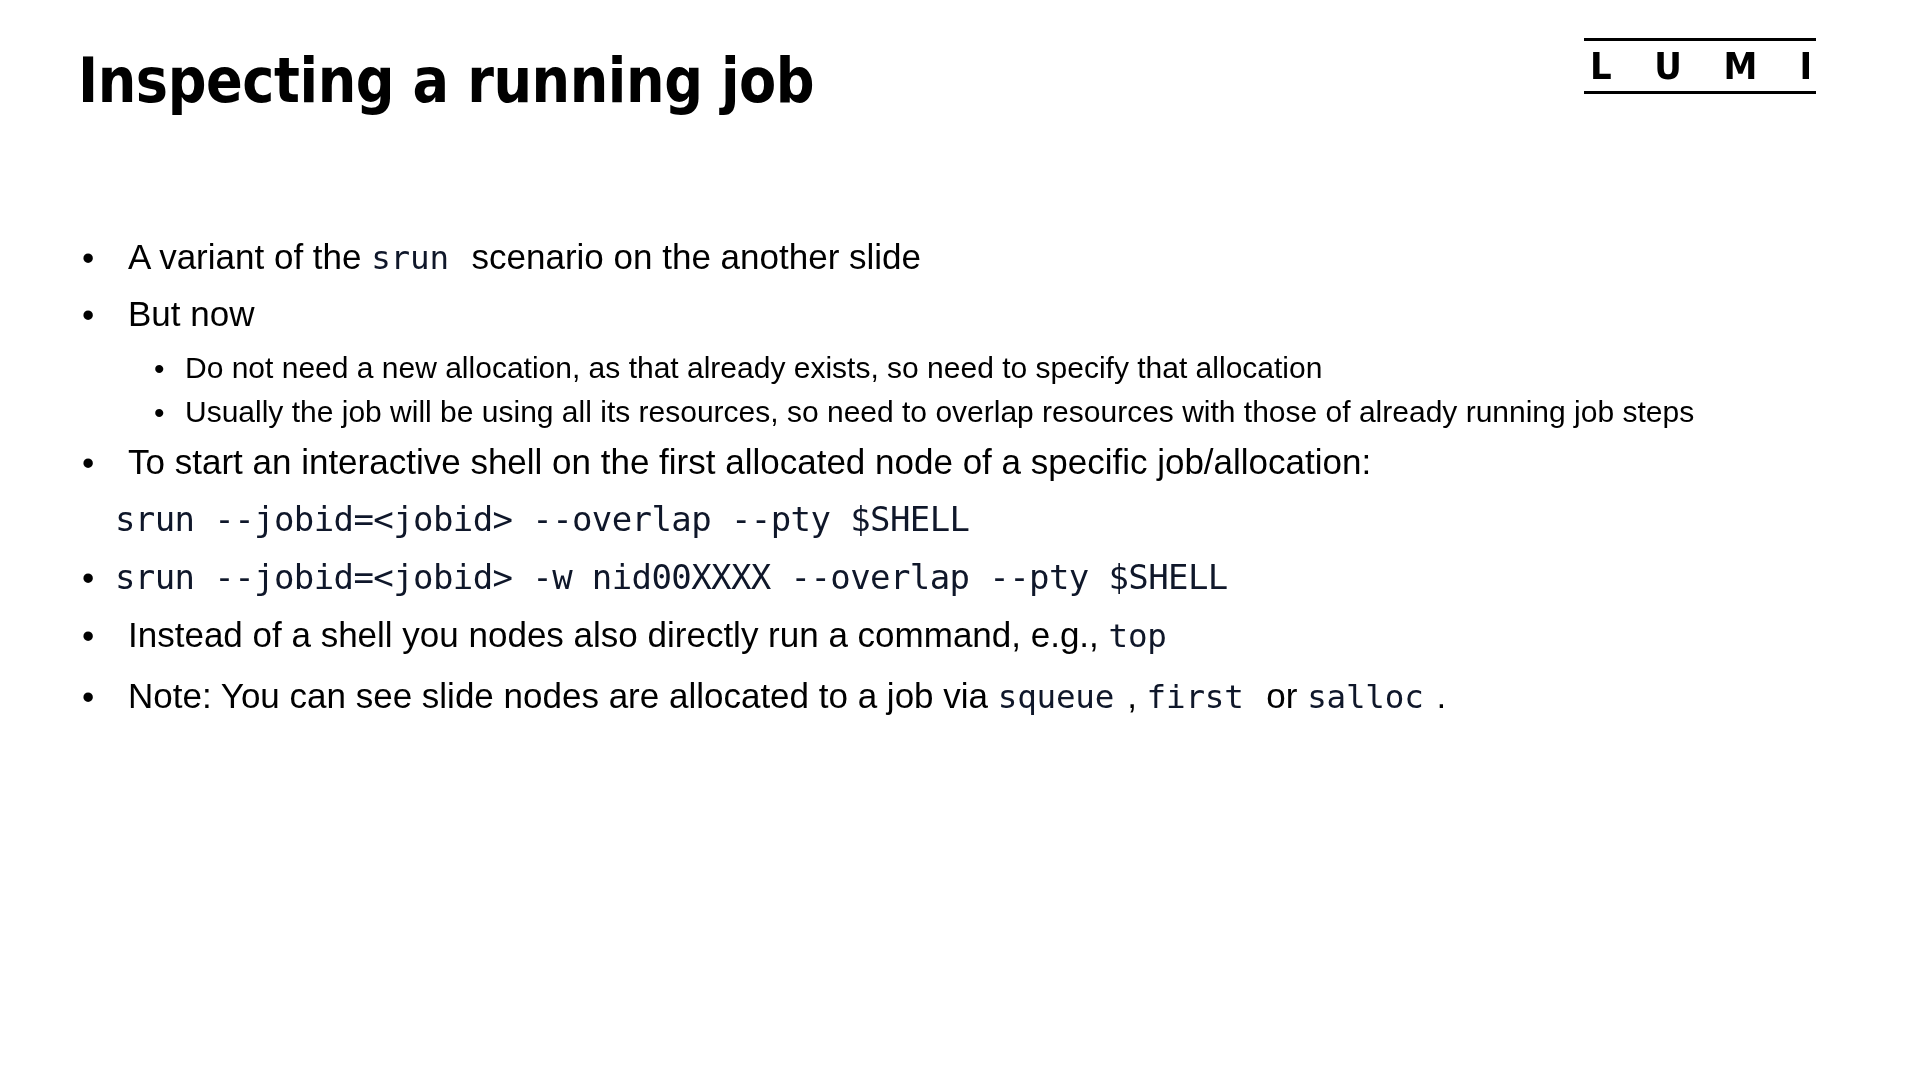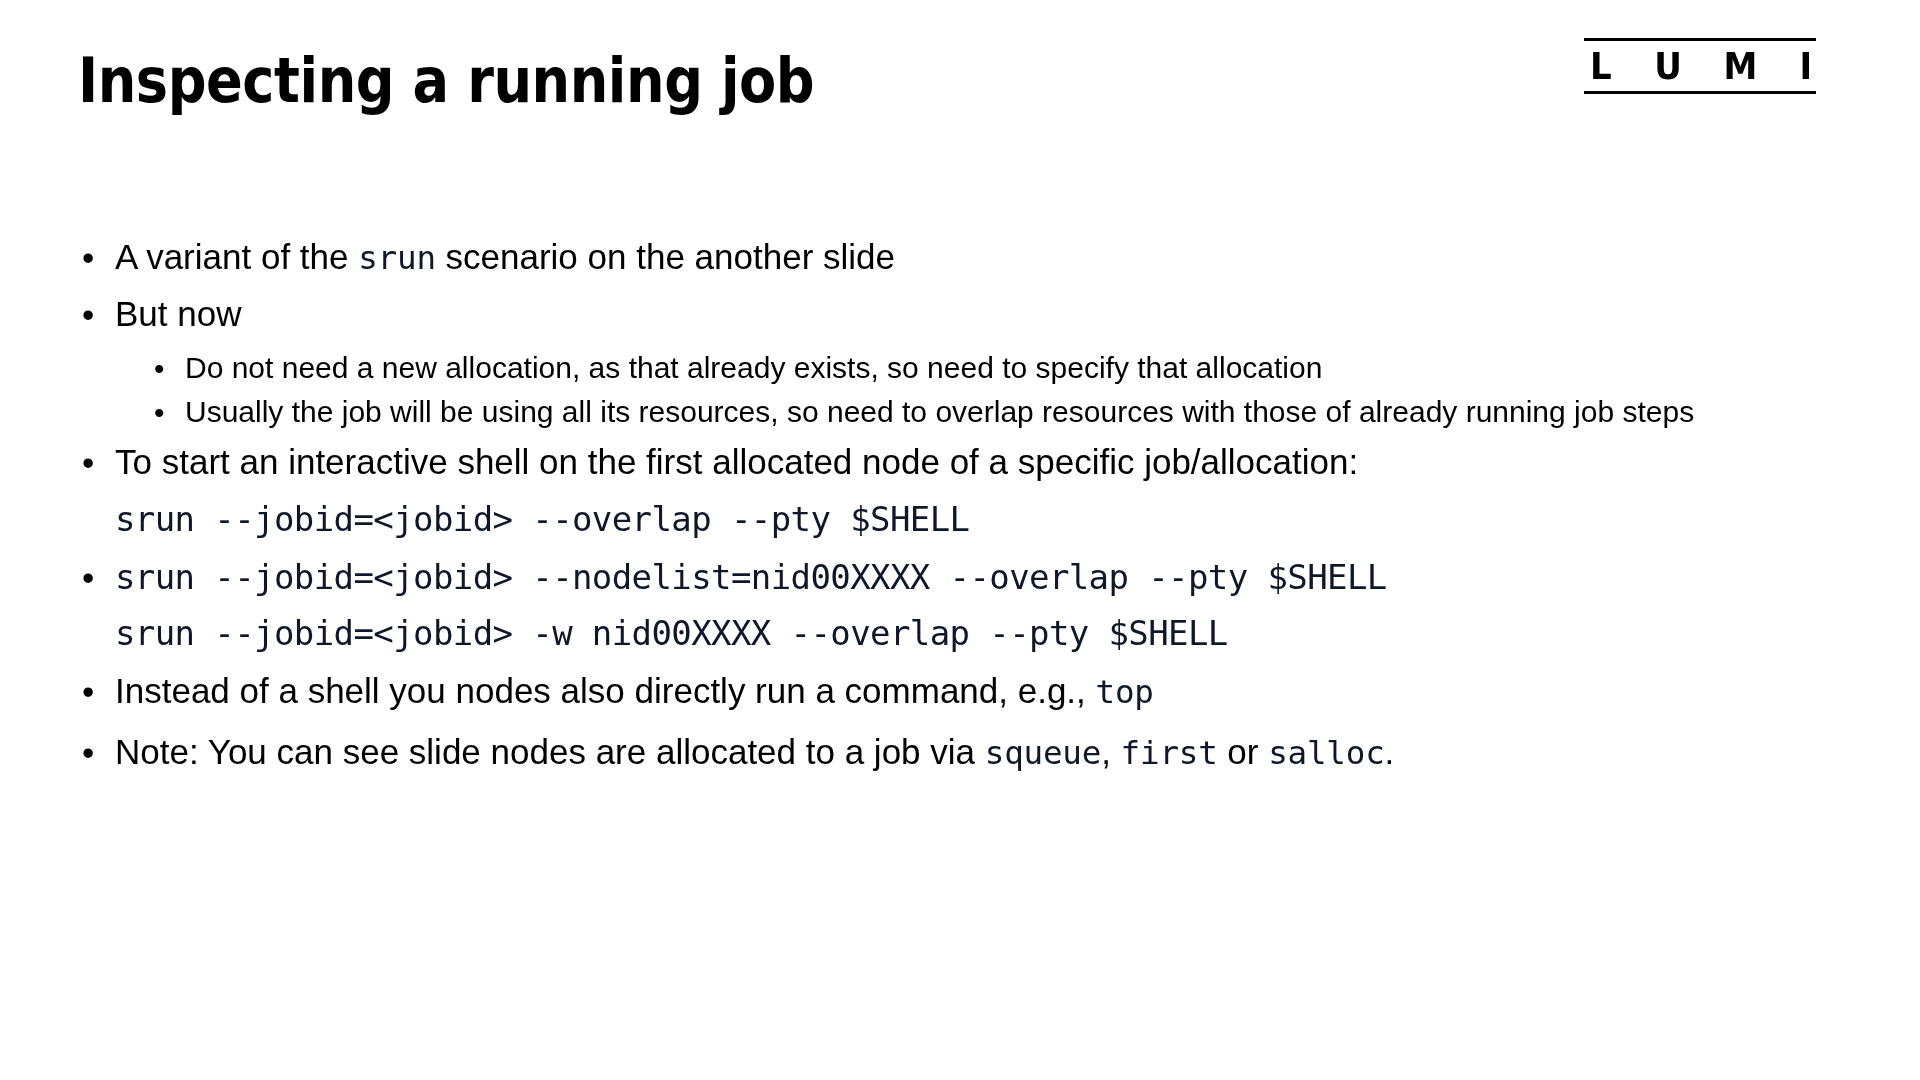--- a/index.html
+++ b/index.html
@@ -74,21 +74,21 @@
     line-height: 1.22;
     color: #000000;
   }
   .bullet > .dot {
     position: absolute;
     left: 4px;
     top: 0.03em;
     font-size: 35px;
     line-height: 1.22;
   }
-  .bullet .txt { display: inline; }
+  .bullet .txt { display: inline; margin-left: 13px; }
 
   .sublist { margin: 6px 0 10px 0; }
 
   .subbullet {
     position: relative;
     padding-left: 37px;
     margin-left: 70px;
     margin-bottom: 6px;
     font-size: 30px;
     line-height: 1.26;
@@ -161,21 +161,20 @@
   </div>
 
   <div class="bullet gap-sm">
     <span class="dot">•</span>
     <span class="txt">To start an interactive shell on the first allocated node of a specific job/allocation:</span>
     <code class="code-line">srun --jobid=&lt;jobid&gt; --overlap --pty $SHELL</code>
   </div>
 
   <div class="bullet gap-sm">
     <span class="dot">•</span>
-    <code class="code-line">srun --jobid=&lt;jobid&gt; --nodelist=nid00XXXX --overlap --pty $SHELL</code>
     <code class="code-line">srun --jobid=&lt;jobid&gt; -w nid00XXXX --overlap --pty $SHELL</code>
   </div>
 
   <div class="bullet tight">
     <span class="dot">•</span>
     <span class="txt">Instead of a shell you nodes also directly run a command, e.g., </span><code>top</code><span class="txt"></span>
   </div>
 
   <div class="bullet">
     <span class="dot">•</span>

